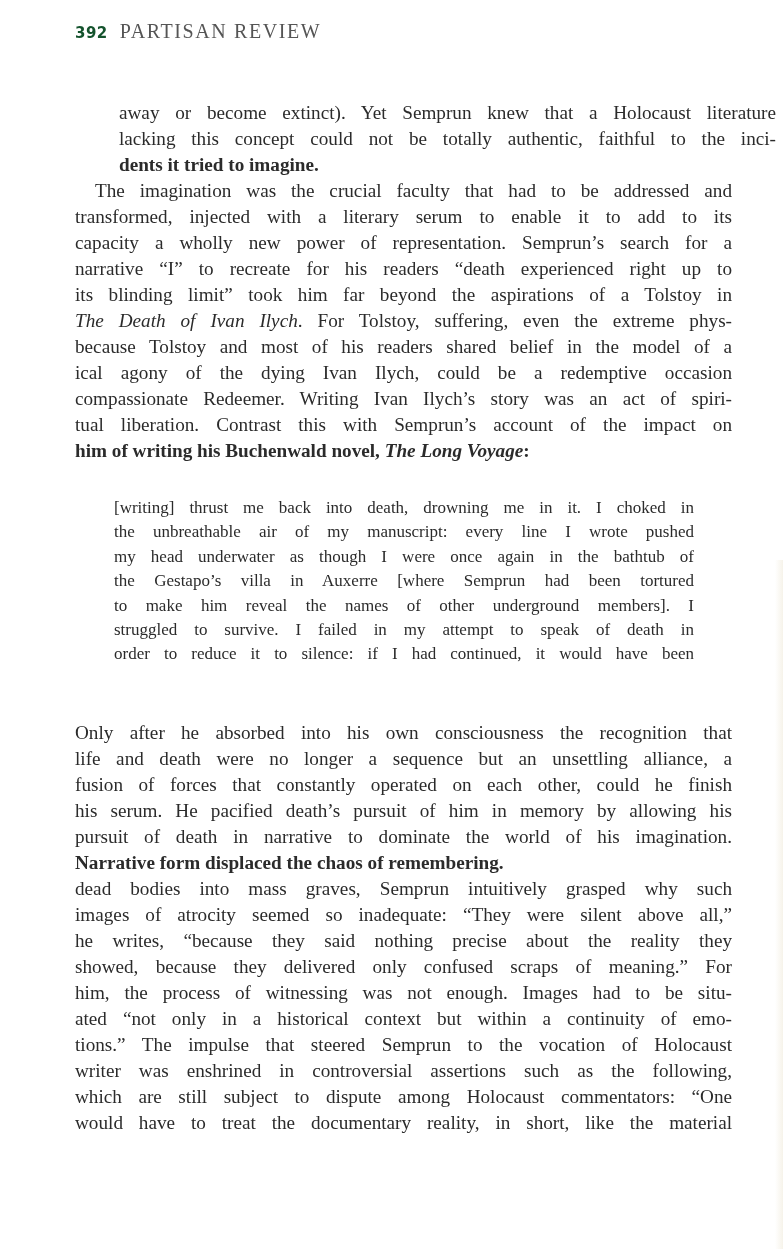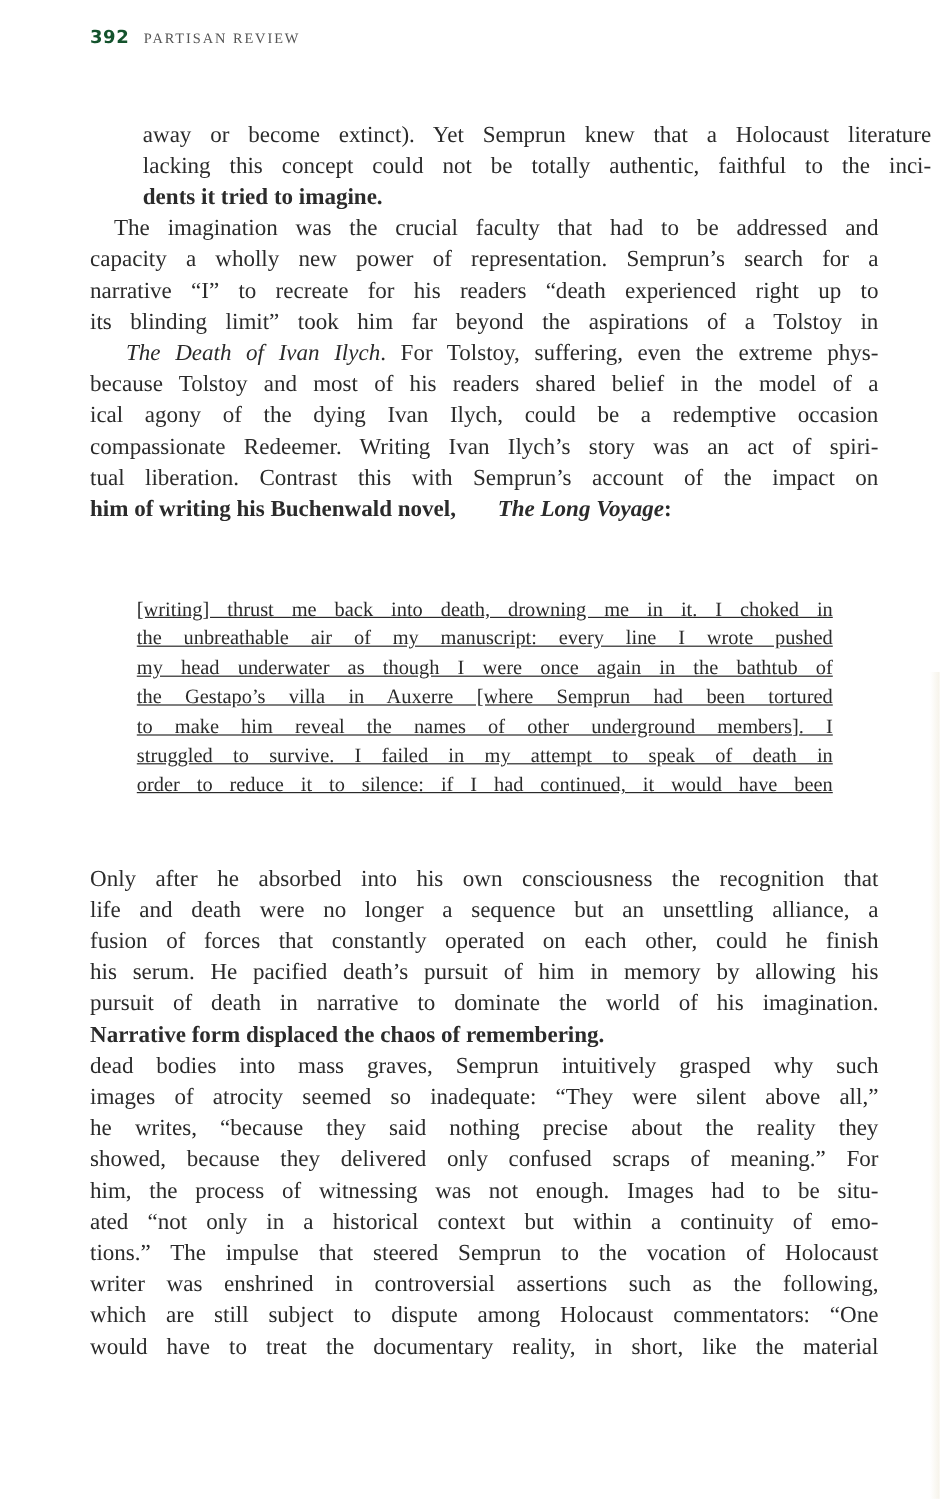--- a/index.html
+++ b/index.html
@@ -33,21 +33,21 @@
   }
   .folio {
     font-family: "DejaVu Sans", "Liberation Sans", sans-serif;
     font-weight: bold;
     font-size: 15px;
     color: #14532d;
     letter-spacing: 0.5px;
     margin-right: 8px;
   }
   .journal-title {
-    font-size: 12px;
+    font-size: 20px;
     letter-spacing: 1.6px;
     color: #555;
   }
   .text-block {
     position: absolute;
     left: 75px;
     width: 657px;
   }
   .line {
     display: block;
@@ -71,45 +71,45 @@
     width: 580px;
   }
   .qline {
     display: block;
     height: 24.4px;
     line-height: 24.4px;
     font-size: 17px;
     white-space: nowrap;
     text-align: justify;
     text-align-last: justify;
-    text-decoration: underline;
   }
   .qline.last {
     text-align-last: left;
   }
-  i { font-style: italic; margin-left: 30px; }
+  i { font-style: italic; }
 </style>
 </head>
 <body>
 
 <div class="page-edge"></div>
 
 <div class="running-head">
   <span class="folio">392</span>
   <span class="journal-title">PARTISAN REVIEW</span>
 </div>
 
 <div class="text-block" style="top:100px;margin-left:44px;">
   <span class="line">away or become extinct). Yet Semprun knew that a Holocaust literature</span>
   <span class="line">lacking this concept could not be totally authentic, faithful to the inci-</span>
   <span class="line last">dents it tried to imagine.</span>
 </div>
 
 <div class="text-block" style="top:178px;">
   <span class="line indent">The imagination was the crucial faculty that had to be addressed and</span>
+  <span class="line">transformed, injected with a literary serum to enable it to add to its</span>
   <span class="line">capacity a wholly new power of representation. Semprun’s search for a</span>
   <span class="line">narrative “I” to recreate for his readers “death experienced right up to</span>
   <span class="line">its blinding limit” took him far beyond the aspirations of a Tolstoy in</span>
   <span class="line"><i>The Death of Ivan Ilych</i><span>. For Tolstoy, suffering, even the extreme phys-</span></span>
   <span class="line">because Tolstoy and most of his readers shared belief in the model of a</span>
   <span class="line">ical agony of the dying Ivan Ilych, could be a redemptive occasion</span>
   <span class="line">compassionate Redeemer. Writing Ivan Ilych’s story was an act of spiri-</span>
   <span class="line">tual liberation. Contrast this with Semprun’s account of the impact on</span>
   <span class="line last"><span>him of writing his Buchenwald novel, </span><i>The Long Voyage</i><span>:</span></span>
 </div>

